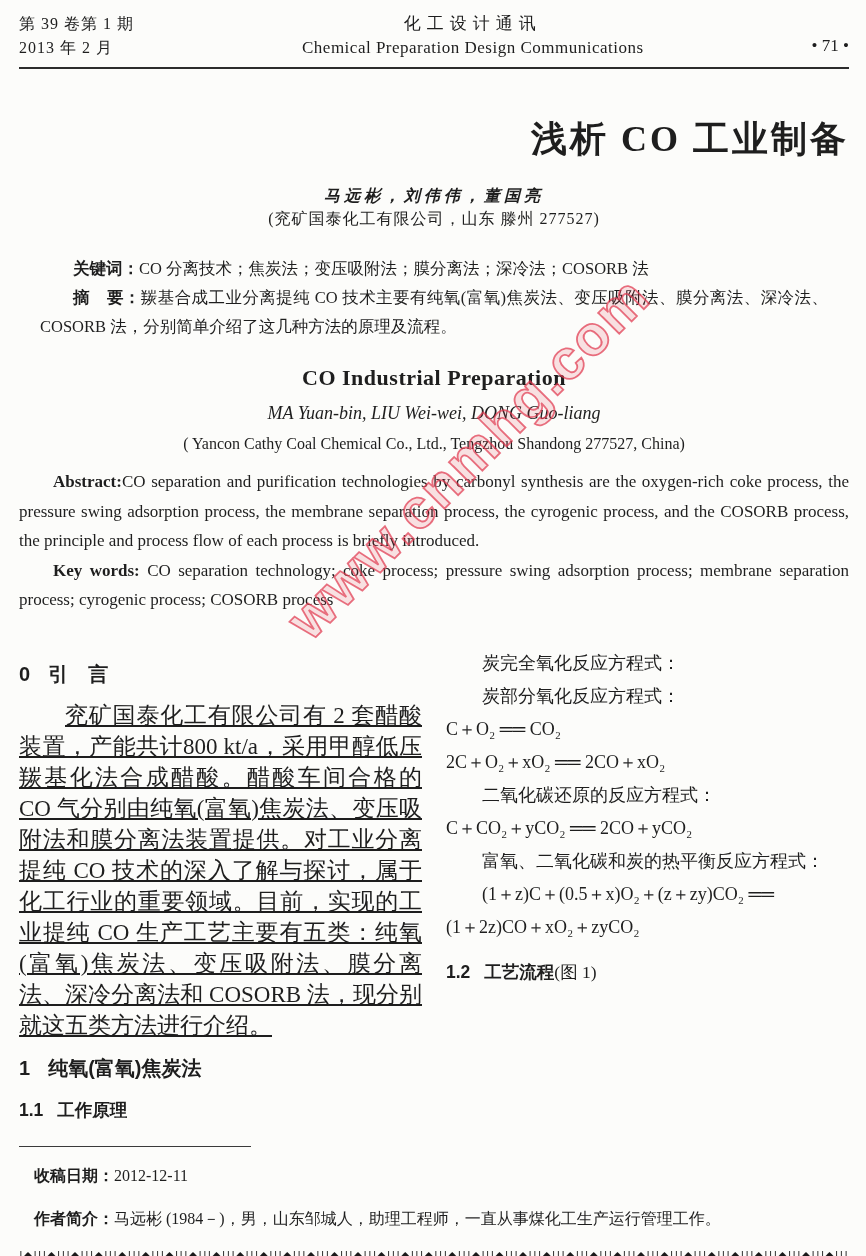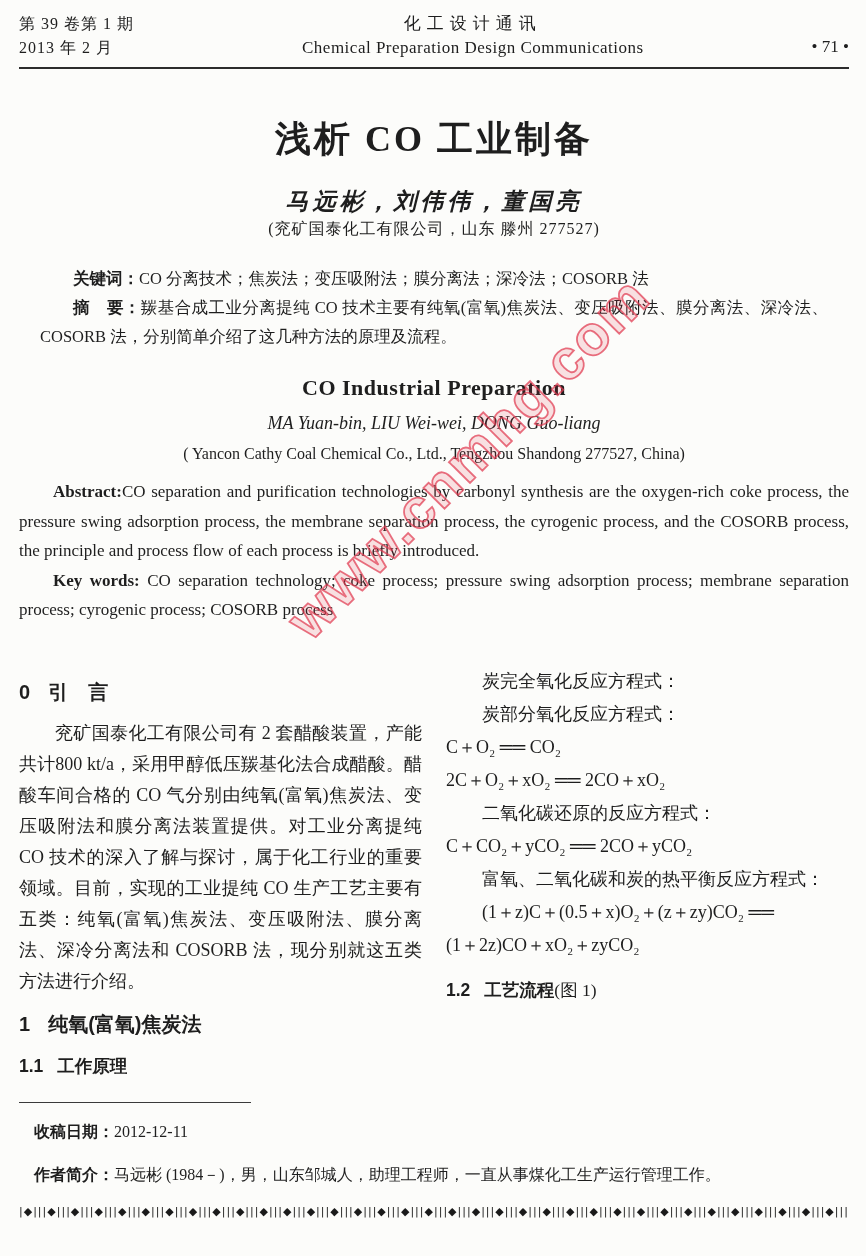--- a/index.html
+++ b/index.html
@@ -7,52 +7,52 @@
     position:relative;
     width:866px;height:1256px;
     margin:0 auto;
     background:#fcfcfa;
     color:#1e1e1e;
     overflow:hidden;
     font-family:"Liberation Serif","DejaVu Serif",serif;
   }
   .inner{padding:12px 17px 0 19px;}
   
-  .hdr{display:flex;justify-content:space-between;align-items:center;
+  .hdr{display:flex;justify-content:space-between;align-items:flex-start;
        font-size:16px;line-height:24px;}
   .hdr .left div{white-space:nowrap;letter-spacing:1px;}
   .hdr .center{text-align:center;flex:1;}
   .hdr .center .cn{font-size:17px;letter-spacing:6px;}
   .hdr .center .en{font-size:17px;letter-spacing:.5px;}
   .hdr .right{white-space:nowrap;font-size:17px;padding-top:22px;}
   .hdr-rule{border:none;border-top:2px solid #2c2c2c;margin:7px 0 0 0;}
   
-  .title{margin-top:46px;text-align:center;font-size:36px;font-weight:bold;
+  .title{margin-top:46px;text-align:right;font-size:36px;font-weight:bold;
          letter-spacing:3px;}
-  .authors{margin-top:22px;text-align:center;font-size:23px;font-style:italic;
+  .authors{margin-top:22px;text-align:center;font-size:16px;font-style:italic;
            font-weight:bold;letter-spacing:4px;}
   .affil{margin-top:2px;text-align:center;font-size:16px;letter-spacing:1px;}
   
   .absblock{margin:24px 21px 0 21px;font-size:16.5px;line-height:29px;
             text-align:justify;}
   .absblock p{margin:0;}
   .ind2{text-indent:2em;}
   .lbl{font-family:"Liberation Sans","DejaVu Sans",sans-serif;font-weight:bold;}
   .metaline span.pair{margin-right:28px;}
   
   .enblock{margin-top:24px;text-align:center;}
   .en-title{font-size:22px;font-weight:bold;letter-spacing:.5px;}
   .en-authors{margin-top:12px;font-size:18px;font-style:italic;}
   .en-affil{margin-top:11px;font-size:16px;}
   .en-abs{margin:14px 0 0 0;font-size:17px;line-height:29.5px;text-align:justify;}
   .en-abs p{margin:0;}
   
-  .cols{display:flex;gap:24px;margin-top:40px;}
+  .cols{display:flex;gap:24px;margin-top:32px;}
   .col{flex:1;min-width:0;}
-  .body-p{margin:0;font-size:18px;line-height:31px;text-align:justify;}
+  .body-p{margin:0;font-size:23px;line-height:31px;text-align:justify;text-decoration:underline;}
   h2.sec{font-family:"Liberation Sans","DejaVu Sans",sans-serif;
          font-size:20px;margin:14px 0 12px 0;}
   h2.sec .n{margin-right:18px;}
   h3.subsec{font-family:"Liberation Sans","DejaVu Sans",sans-serif;
             font-size:17.5px;margin:16px 0 10px 0;}
   h3.subsec .n{margin-right:14px;}
   .eq{margin:0;font-size:18px;line-height:33px;}
   
   .footnote{margin-top:14px;font-size:16px;line-height:28.5px;}
   .fn-rule{width:232px;border:none;border-top:1.5px solid #3a3a3a;margin:0 0 7px 0;}

